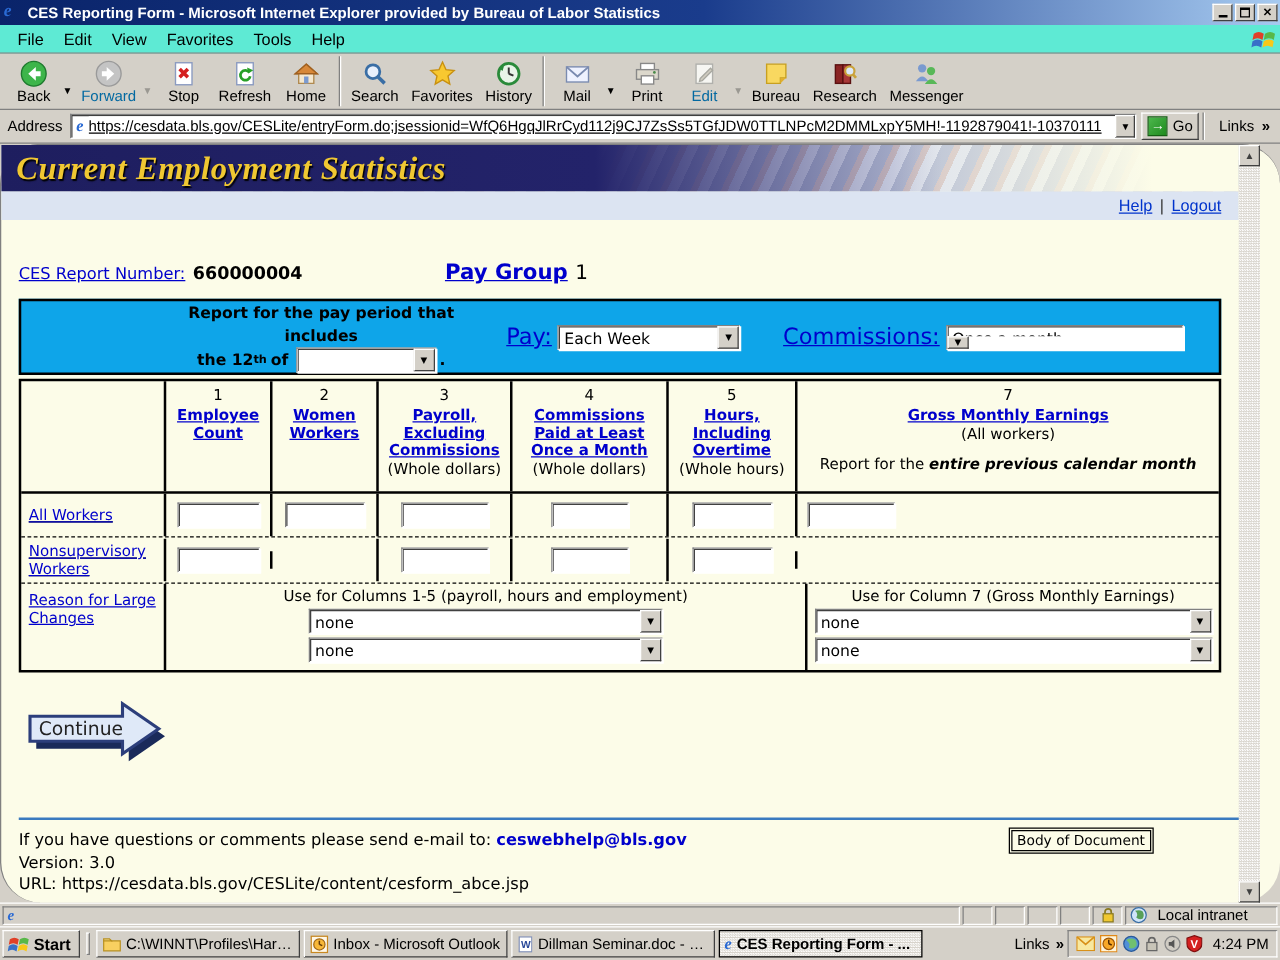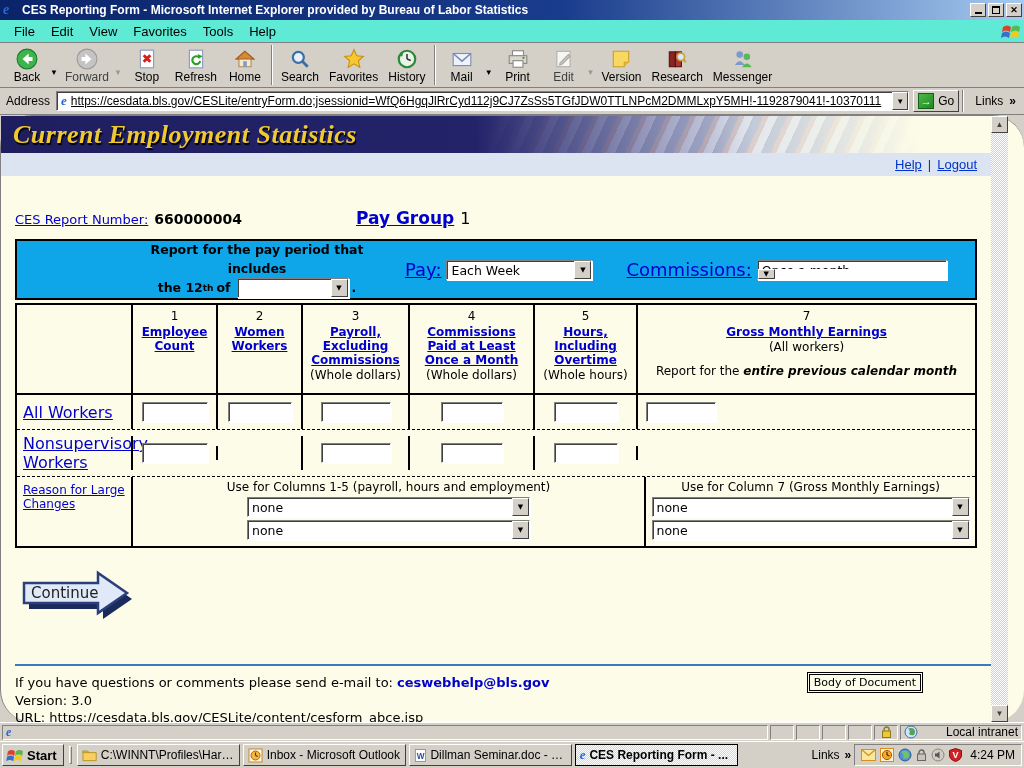--- a/index.html
+++ b/index.html
@@ -22,21 +22,21 @@
   .e-glyph { font-family:"Liberation Serif",serif; font-style:italic; font-weight:bold; color:#2a6ad4; }
 
   
   .menubar { height:23px; background:#5eead4; border-bottom:1px solid #808080; display:flex; align-items:center; padding-left:6px; }
   .menubar .m-item { font-size:13px; color:#000; padding:2px 8px; }
   .menubar .m-flag { margin-left:auto; width:26px; height:19px; display:flex; align-items:center; justify-content:center; }
 
   
   .toolbar { height:45px; background:#d4d0c8; border-bottom:1px solid #808080; display:flex; align-items:center; padding:0 4px; }
   .tool { display:flex; flex-direction:column; align-items:center; justify-content:center; min-width:46px; height:41px; padding:1px 5px; font-size:12px; color:#000; }
-  .tool.disabled { color:#404040; }
+  .tool.disabled { color:#0369a1; }
   .tool .t-label { line-height:12px; margin-top:1px; white-space:nowrap; }
   .dd-arrow { font-size:8px; color:#000; margin:14px 2px 0 0; }
   .dd-arrow.dim { color:#9a9892; }
   .tool svg { display:block; }
 
   
   .addressbar { height:27px; background:#d4d0c8; border-bottom:1px solid #808080; display:flex; align-items:center; padding:0 4px; }
   .addr-label { font-size:12px; margin:0 6px 0 2px; }
   .addr-box { flex:1; height:20px; background:#fff; display:flex; align-items:center; border:1px solid; border-color:#808080 #fff #fff #808080; box-shadow:inset 1px 1px 0 #404040; }
   .addr-box .a-ico { font-size:13px; margin:0 4px; }
@@ -94,21 +94,21 @@
   .t-row { display:grid; grid-template-columns:114px 85px 85px 107px 125px 103px auto; }
   .t-row > div { border-left:2px solid #000; }
   .t-row > div:first-child { border-left:none; }
   .t-head { border-bottom:2px solid #000; }
   .t-head .hc { padding:4px 2px 6px; text-align:center; font-size:12px; min-height:88px; }
   .t-head .hc a { font-weight:bold; }
   .t-head .num { margin-bottom:2px; }
   .t-head .note { margin-top:1px; }
   .hc .extra { margin-top:10px; font-size:12px; }
   .t-data { border-bottom:1px dashed #000; align-items:center; }
-  .t-data .lcell { padding:4px 4px 4px 6px; font-size:16px;text-decoration:underline; }
+  .t-data .lcell { padding:4px 4px 4px 6px; font-size:12px;text-decoration:underline; }
   .t-data .icell { display:flex; justify-content:center; padding:7px 0; }
   .t-data .icell.left { justify-content:flex-start; padding-left:8px; }
   .cell-input { height:20px; border:1px solid #808080; border-bottom-color:#fff; border-right-color:#fff; box-shadow:inset 1px 1px 0 #404040, 1px 1px 0 #fff; background:#fff; font-family:"DejaVu Sans",sans-serif; font-size:12px; padding:0 2px; }
   .t-reason { display:grid; grid-template-columns:114px 513px auto; }
   .t-reason > div { border-left:2px solid #000; }
   .t-reason > div:first-child { border-left:none; }
   .t-reason .lcell { padding:6px 4px 4px 6px; font-size:12px; }
   .rz { padding:3px 0 6px; text-align:center; }
   .rz .rz-title { font-size:12px; margin-bottom:2px; }
   .rz .fsel { margin:3px auto 0; text-align:left; }
@@ -122,21 +122,21 @@
   .blue-rule { border-top:2px solid #3a7abf; width:978px; }
   .f-lines { margin-top:8px; font-size:13px; line-height:1.35; }
   .f-email { color:#0000cc; font-weight:bold; text-decoration:none; margin-left:4px; }
   .body-doc { position:absolute; top:10px; right:56px; border:1px solid #000; outline:1px solid #000; outline-offset:1px; background:#fcfce8; font-size:11px; padding:1px 4px; font-family:"DejaVu Sans",sans-serif; }
 
   
   .statusbar { height:19px; background:#d4d0c8; border-top:1px solid #fff; display:flex; align-items:center; padding:1px 2px; gap:2px; }
   .sb-panel { height:15px; display:flex; align-items:center; font-size:12px; padding:0 3px; }
   .sb-main { flex:1; }
   .sb-sm { width:24px; }
-  .sb-zone { width:122px; gap:20px;justify-content:space-between; }
+  .sb-zone { width:122px; gap:8px; }
 
   
   .taskbar { height:27px; background:#d4d0c8; border-top:1px solid #fff; display:flex; align-items:center; padding:2px 2px; gap:3px; }
   .start-btn { display:flex; align-items:center; gap:3px; height:22px; padding:0 6px 0 3px; font-size:13px; font-weight:bold; }
   .task-btn { display:flex; align-items:center; gap:4px; height:22px; width:163px; padding:0 4px; font-size:12px; white-space:nowrap; overflow:hidden; }
   .task-btn .tk-label { overflow:hidden; text-overflow:ellipsis; }
   .task-btn.active { border-color:#404040 #ffffff #ffffff #404040; background:repeating-conic-gradient(#ffffff 0% 25%, #d8d4cc 0% 50%) 0 0/2px 2px; font-weight:bold; }
   .tb-links { display:flex; align-items:center; font-size:12px; margin-left:8px; gap:5px; }
   .grip { width:3px; height:18px; border:1px solid; border-color:#fff #808080 #808080 #fff; margin:0 2px; }
   .tray { display:flex; align-items:center; gap:4px; height:22px; padding:0 6px; border:1px solid; border-color:#808080 #fff #fff #808080; }
@@ -264,21 +264,21 @@
           <path d="M6.5 13.5 L14 6 L15.5 7.5 L8 15 L6 15.5 Z" fill="#d0ccc0" stroke="#a8a8a0"></path>
         </svg>
       <span class="t-label">Edit</span>
     </span>
     <span class="dd-arrow dim">▼</span>
     <span class="tool">
       <svg width="22" height="22" viewBox="0 0 20 20">
           <path d="M3 3 L17 3 L17 13 L13 13 L13 17 L3 17 Z" fill="#f8d860" stroke="#c8a020"></path>
           <path d="M13 13 L17 13 L13 17 Z" fill="#e0b030"></path>
         </svg>
-      <span class="t-label">Version</span>
+      <span class="t-label">Bureau</span>
     </span>
     <span class="tool">
       <svg width="22" height="22" viewBox="0 0 20 20">
           <rect x="3" y="3.5" width="5.5" height="13.5" fill="#8a2424" stroke="#5a1010"></rect>
           <rect x="8.5" y="3.5" width="5.5" height="13.5" fill="#a83838" stroke="#5a1010"></rect>
           <circle cx="13.5" cy="8" r="3.4" fill="#dce8f8" stroke="#caa23a" stroke-width="1.6"></circle>
           <line x1="15.8" y1="10.4" x2="18" y2="13" stroke="#caa23a" stroke-width="2"></line>
         </svg>
       <span class="t-label">Research</span>
     </span>

